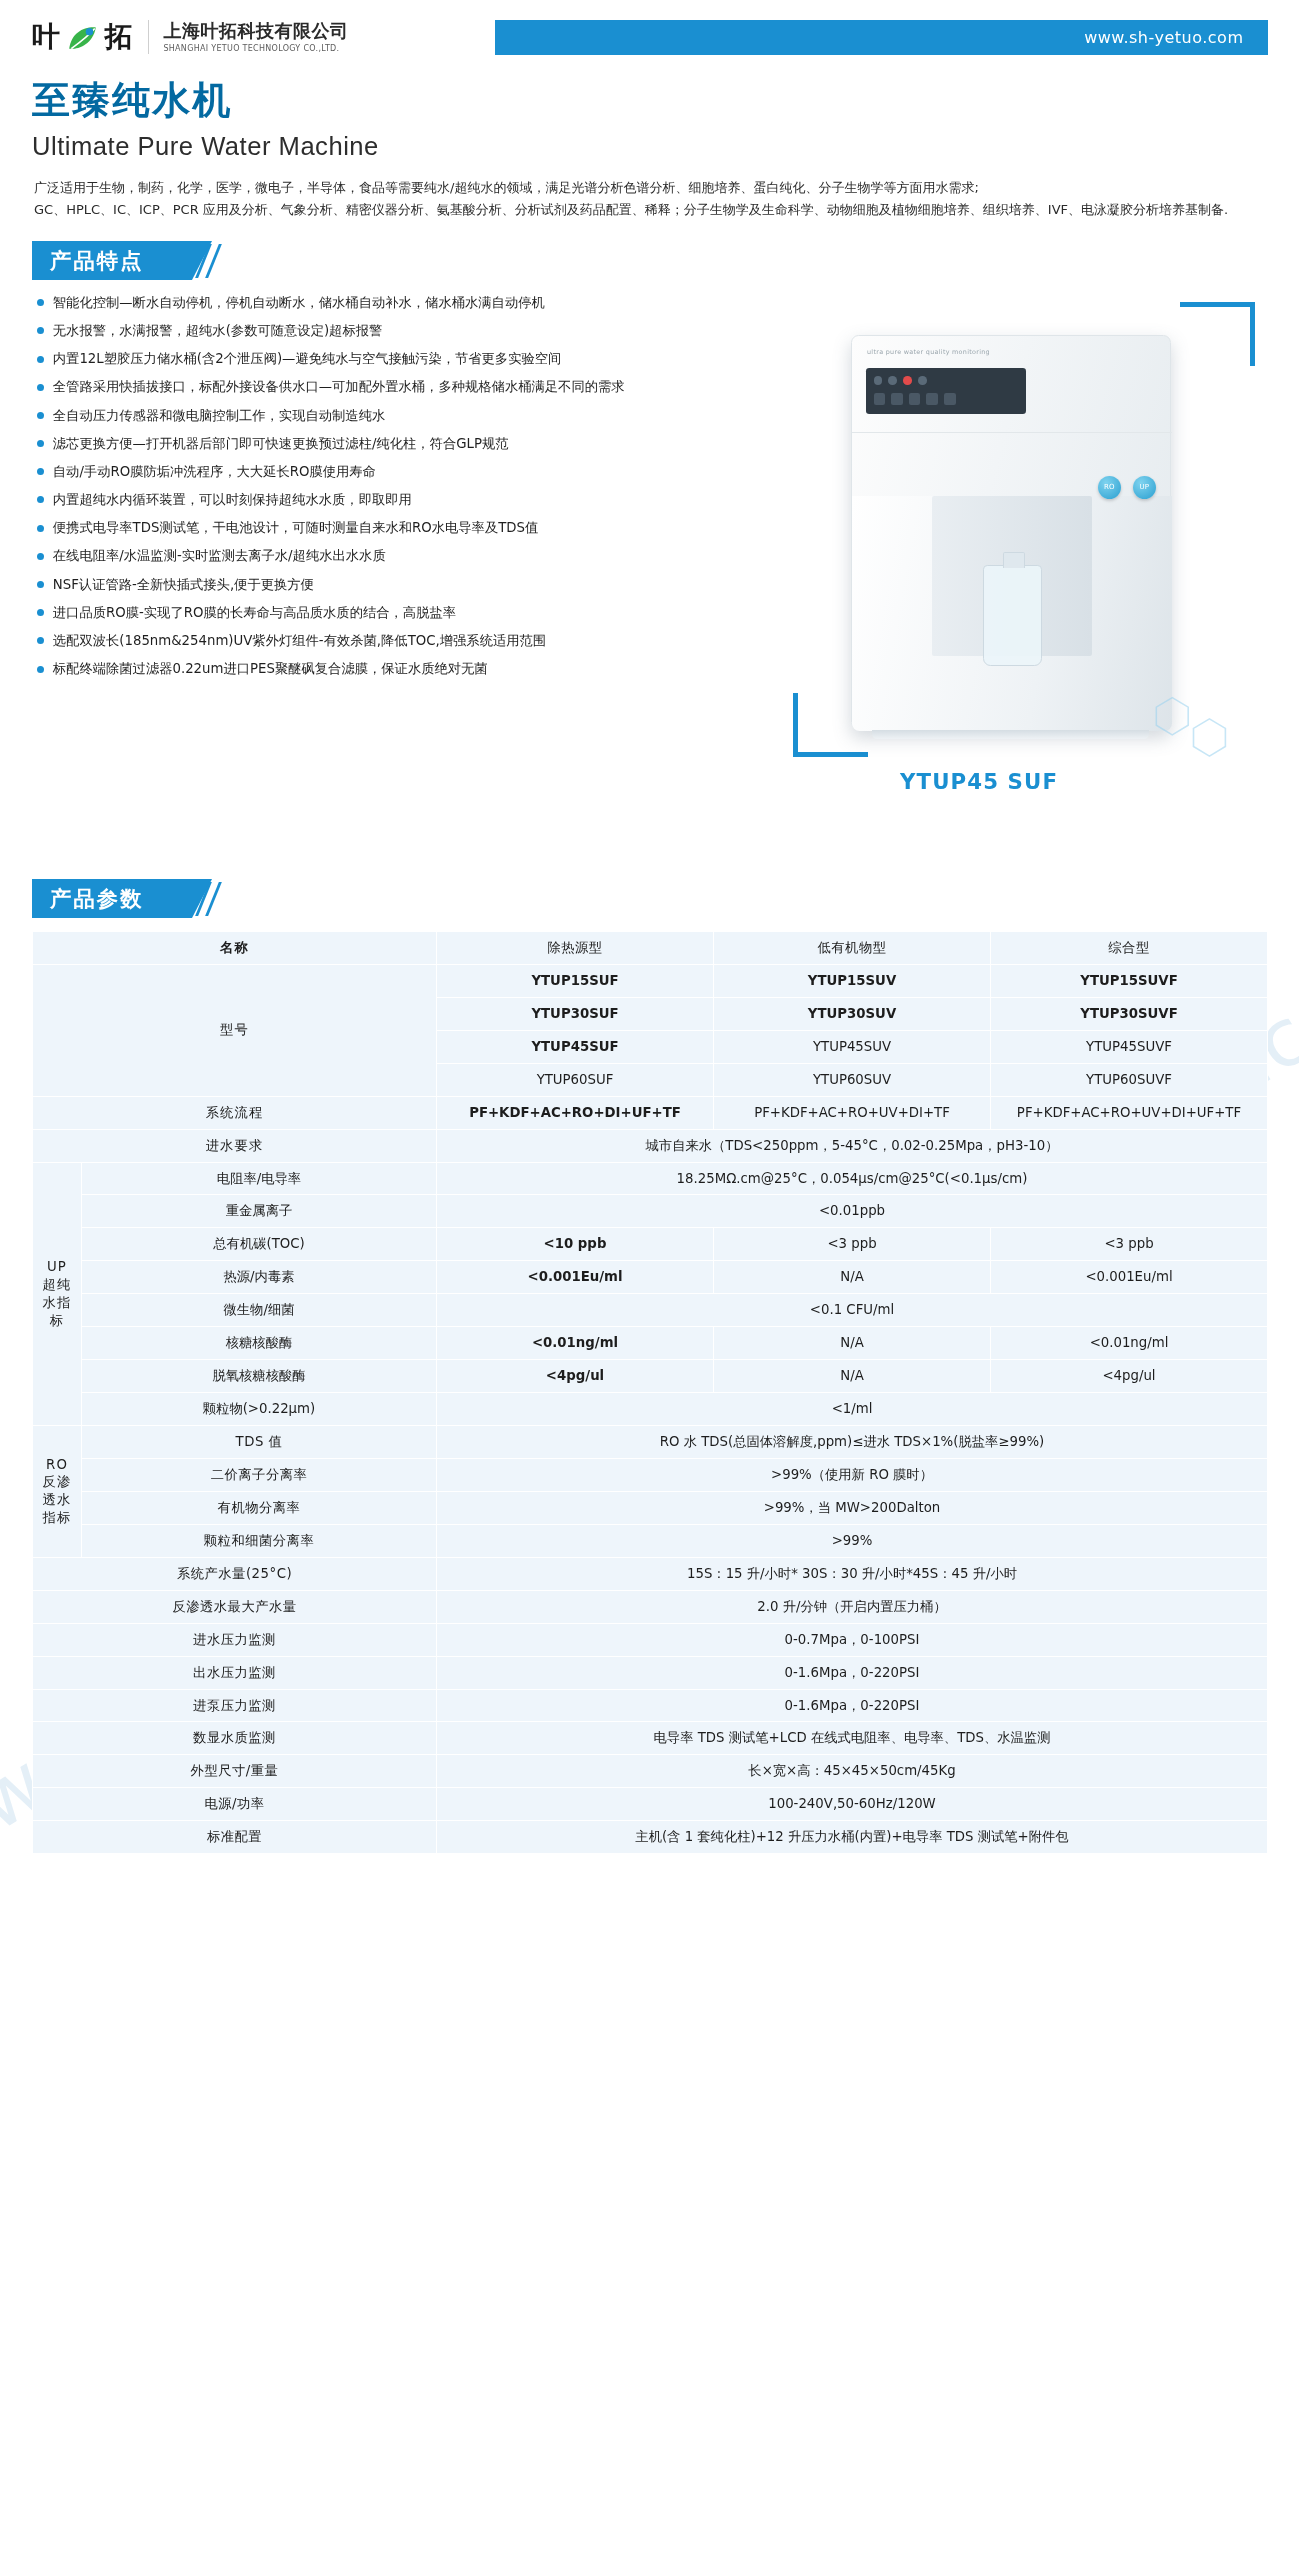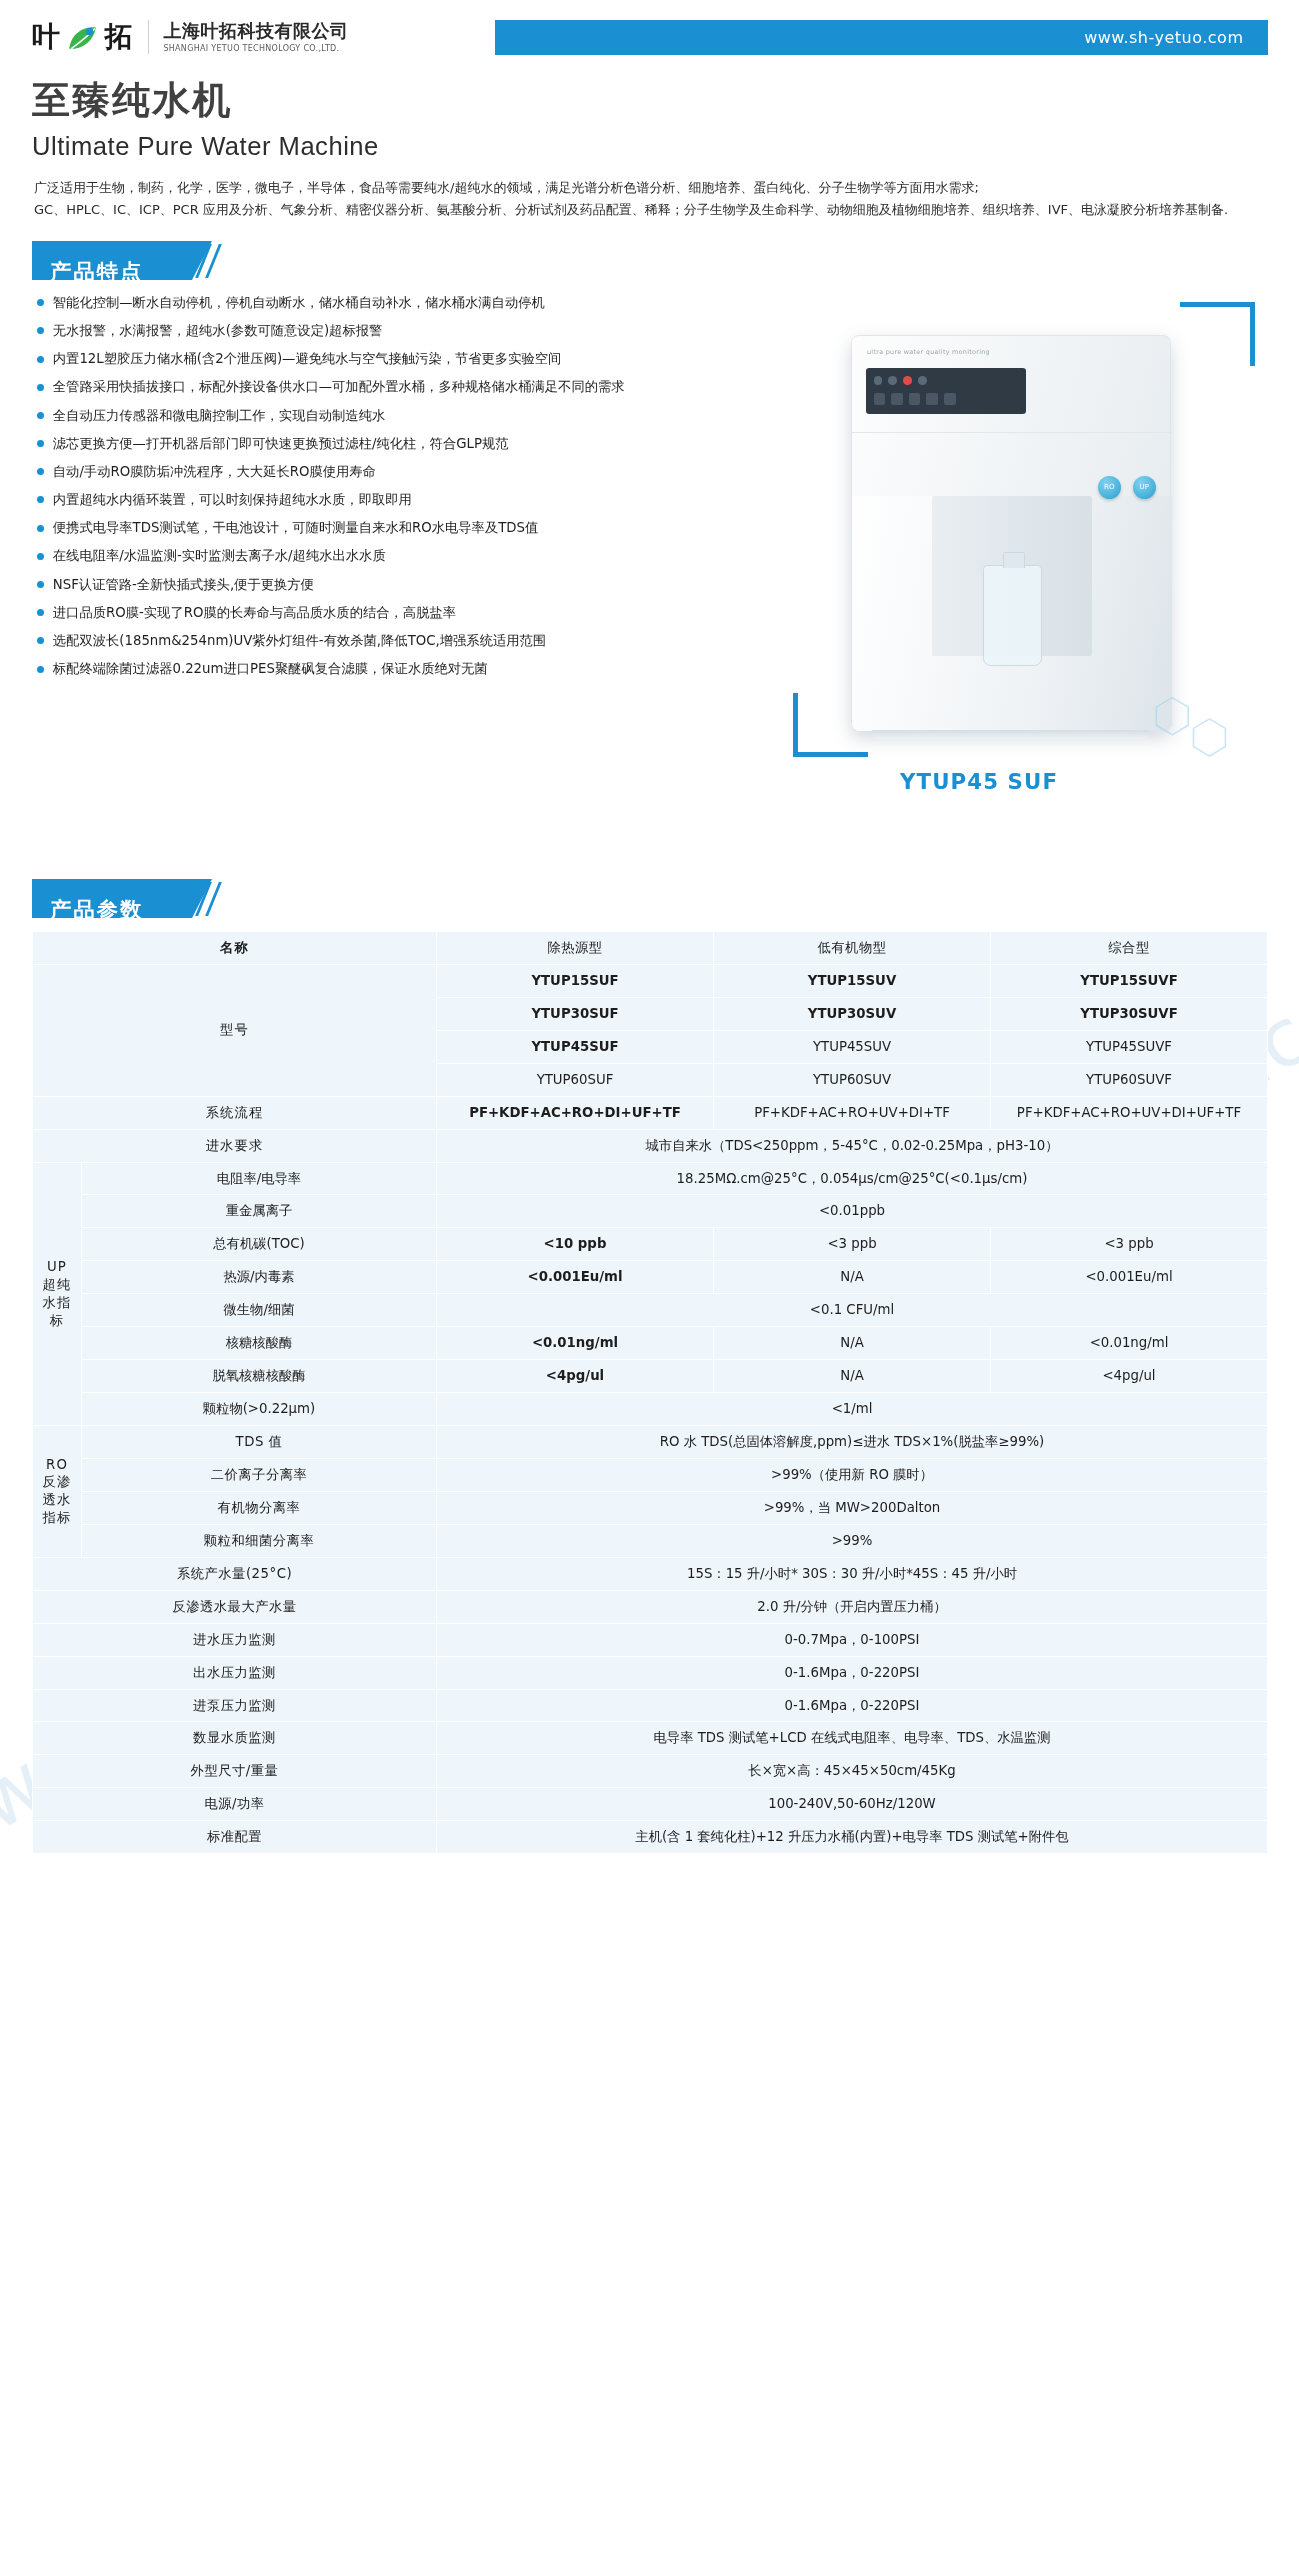--- a/index.html
+++ b/index.html
@@ -56,21 +56,21 @@
     height: 35px;
     line-height:35px;
     padding: 0 24.5px 0 160px;
     text-align:right;
     min-width: 773px;
     letter-spacing:0.5px;
   }
 
   
   .title-block { padding: 14px 32px 0 32px; }
-  .title-cn { font-size: 38px; font-weight:bold; letter-spacing: 2.1px; color:#404040; }
+  .title-cn { font-size: 38px; font-weight:bold; letter-spacing: 2.1px; color:#0369a1; }
   .title-en { font-size: 25.6px; color:#2d2d2d; margin-top: 5.3px; letter-spacing:0.5px; font-family:Liberation Sans, sans-serif;}
 
   .intro { padding: 16px 24px 0 34px; font-size: 13px; line-height: 1.62; color:#2b2b2b; }
   .intro p { margin: 0 0 1.1px 0; }
 
   
   .section-head {
     position: relative;
     margin: 21.3px 0 7.5px 32px;
     width: 192px;
@@ -80,21 +80,21 @@
     position:absolute; left:0; top:0;
     width: 160px; height:39px;
     background:#1a8fd1;
   }
   .section-head .bar:after{
     content:""; position:absolute; right:-20px; top:0;
     border-top:39px solid #1a8fd1;
     border-right:20px solid transparent;
   }
   .section-head .txt {
-    position:absolute; left:18px; top:11px; height:39px; line-height:39px;
+    position:absolute; left:18px; top:0; height:39px; line-height:39px;
     color:#fff; font-size: 21.3px; font-weight:bold; letter-spacing:2.1px; z-index:2;
   }
   .section-head .slash {
     position:absolute; left: 170px; top: 3.2px;
     width: 2.7px; height: 34px; background:#1a8fd1;
     transform: skewX(-22deg);
   }
   .section-head .slash2 {
     position:absolute; left: 180px; top: 3.2px;
     width: 2.7px; height: 34px; background:#1a8fd1;

